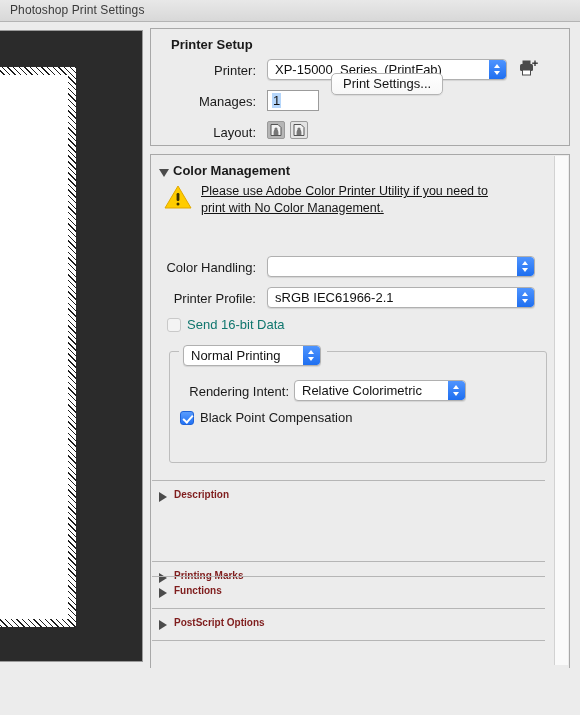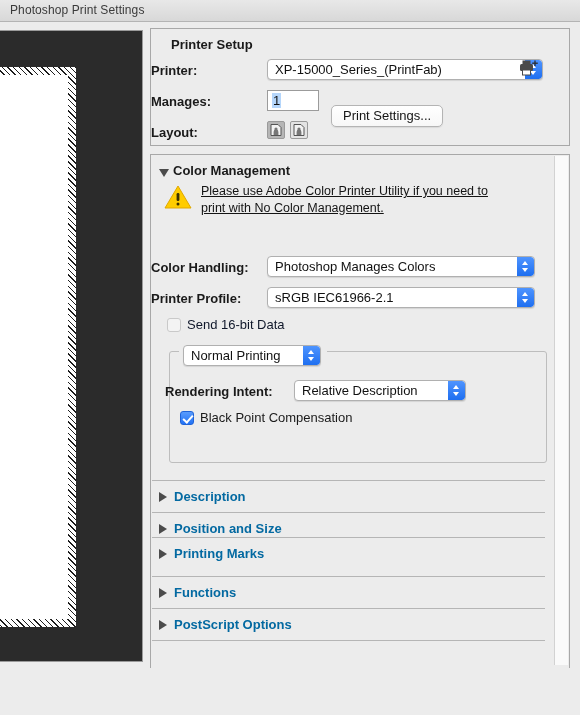--- a/index.html
+++ b/index.html
@@ -79,23 +79,22 @@
   #panel-color-mgmt    { top: 126px; height: 516px; }
 
   .panel-title {
     font-size: 13px; font-weight: bold; color: #1a1a1a;
   }
 
   
   #ps-title { position: absolute; left: 20px; top: 8px; }
   .field-label {
     font-size: 13px; color: #1a1a1a;
-    text-align: left;
-    position: absolute;
-    font-weight: bold;
+    text-align: right;
+    position: absolute;
   }
 
   
   .popup {
     position: relative;
     display: inline-block;
     height: 21px;
     background: #ffffff;
     border: 1px solid #b0b0b0;
     border-radius: 4px;
@@ -218,21 +217,21 @@
     position: absolute;
     left: 4px; top: 1px;
     width: 4px; height: 8px;
     border: solid #fff;
     border-width: 0 2px 2px 0;
     transform: rotate(42deg);
   }
   .cbox.disabled { border-color: #c9c9c9; background: #f3f3f3; }
 
   .cbox-label { position: absolute; font-size: 13px; color: #1a1a1a; }
-  .cbox-label.disabled { color: #0f172a; }
+  .cbox-label.disabled { color: #0f766e; }
 
   
   #groupbox {
     position: absolute;
     left: 18px; top: 196px;
     width: 378px; height: 112px;
     border: 1px solid #bdbdbd;
     border-radius: 3px;
     background: transparent;
   }
@@ -246,21 +245,21 @@
   
   .sect-row {
     position: absolute;
     left: 1px;
     width: 393px;
     height: 32px;
     border-top: 1px solid #b5b5b5;
   }
   .sect-row .sect-label {
     position: absolute; left: 22px; top: 8px;
-    font-size: 13px; font-weight: bold; color: #0369a1;
+    font-size: 10px; font-weight: bold; color: #7f1d1d;
   }
   .sect-row .tri { left: 7px; top: 11px; }
 
   
   #cm-scroll-track {
     position: absolute;
     right: 1px; top: 1px;
     width: 14px; height: 509px;
     background: #fafafa;
     border-left: 1px solid #d2d2d2;
@@ -296,42 +295,42 @@
 </div>
 <div id="preview-caption">aper White</div>
 
 <div id="settings-col">
 
   <div class="panel" id="panel-printer-setup">
 
     <div id="ps-title" class="panel-title">Printer Setup</div>
 
     <div class="field-label" style="left:0px; top:34px; width:105px;">Printer:</div>
-    <div class="popup" style="position:absolute; left:116px; top:30px; width:276px;">
+    <div class="popup" style="position:absolute; left:116px; top:30px; width:240px;">
       <span>XP-15000_Series_(PrintFab)</span>
       <span class="arrows"></span>
     </div>
 
     <div style="position:absolute; left:366px; top:29px; width:24px; height:22px;">
       <svg width="24" height="22" viewBox="0 0 24 22">
         <rect x="3" y="6" width="13" height="7" rx="1.5" fill="#4a4a4a"></rect>
         <rect x="5.5" y="2.5" width="8" height="4" fill="#4a4a4a"></rect>
         <rect x="5.5" y="12" width="8" height="5" fill="#ffffff" stroke="#4a4a4a" stroke-width="1"></rect>
         <g stroke="#2e2e2e" stroke-width="1.3">
           <line x1="18" y1="2.5" x2="18" y2="8"></line>
           <line x1="15.2" y1="5.2" x2="20.8" y2="5.2"></line>
         </g>
       </svg>
     </div>
 
     <div class="field-label" style="left:0px; top:65px; width:105px;">Manages:</div>
     <div class="textfield" style="left:116px; top:61px; width:52px; height:21px;">
       <span class="sel-text">1</span>
     </div>
-    <div class="pushbtn" style="position:absolute; left:180px; top:76px;text-align:right;">Print Settings...</div>
+    <div class="pushbtn" style="position:absolute; left:180px; top:44px;text-align:right;">Print Settings...</div>
 
     <div class="field-label" style="left:0px; top:96px; width:105px;">Layout:</div>
     <div class="layout-btn selected" style="left:116px; top:92px;">
       <svg width="14" height="14" viewBox="0 0 14 14">
         <path d="M2 1.5 h7 l3 3 v8 h-10 z" fill="#f2f2f2" stroke="#555" stroke-width="1"></path>
         <circle cx="7" cy="6" r="1.6" fill="#777"></circle>
         <path d="M4.6 12 v-3 a2.4 2.4 0 0 1 4.8 0 v3 z" fill="#777"></path>
       </svg>
     </div>
     <div class="layout-btn" style="left:139px; top:92px;">
@@ -356,21 +355,20 @@
         <rect x="13.6" y="10" width="2.8" height="8" rx="1.2" fill="#3a3000"></rect>
         <circle cx="15" cy="21" r="1.5" fill="#3a3000"></circle>
       </svg>
     </div>
     <div class="warn-link" style="left:50px; top:28px;">Please use Adobe Color Printer Utility if you need to</div>
     <div class="warn-link" style="left:50px; top:45px;">print with No Color Management.</div>
 
 
     <div class="field-label" style="left:0px; top:105px; width:105px;">Color Handling:</div>
     <div class="popup" style="position:absolute; left:116px; top:101px; width:268px;">
-      <span>Photoshop Manages Colors</span>
       <span class="arrows"></span>
     </div>
 
     <div class="field-label" style="left:0px; top:136px; width:105px;">Printer Profile:</div>
     <div class="popup" style="position:absolute; left:116px; top:132px; width:268px;">
       <span>sRGB IEC61966-2.1</span>
       <span class="arrows"></span>
     </div>
 
     <div class="cbox disabled" style="left:16px; top:163px;"></div>
@@ -378,37 +376,33 @@
 
     <div id="groupbox"></div>
     <div id="groupbox-mask"></div>
     <div class="popup" style="position:absolute; left:32px; top:190px; width:138px;">
       <span>Normal Printing</span>
       <span class="arrows"></span>
     </div>
 
     <div class="field-label" style="left:14px; top:229px; width:124px;">Rendering Intent:</div>
     <div class="popup" style="position:absolute; left:143px; top:225px; width:172px;">
-      <span>Relative Description</span>
+      <span>Relative Colorimetric</span>
       <span class="arrows"></span>
     </div>
 
     <div class="cbox checked" style="left:29px; top:256px;"></div>
     <div class="cbox-label" style="left:49px; top:255px;">Black Point Compensation</div>
 
     <div class="sect-row" style="top:325px;">
       <div class="tri right"></div>
       <div class="sect-label">Description</div>
     </div>
 
-    <div class="sect-row" style="top:357px;">
-      <div class="tri right"></div>
-      <div class="sect-label">Position and Size</div>
-    </div>
-    <div class="sect-row" style="top:382px;">
+    <div class="sect-row" style="top:406px;">
       <div class="tri right"></div>
       <div class="sect-label">Printing Marks</div>
     </div>
     <div class="sect-row" style="top:421px;">
       <div class="tri right"></div>
       <div class="sect-label">Functions</div>
     </div>
     <div class="sect-row" style="top:453px;">
       <div class="tri right"></div>
       <div class="sect-label">PostScript Options</div>

